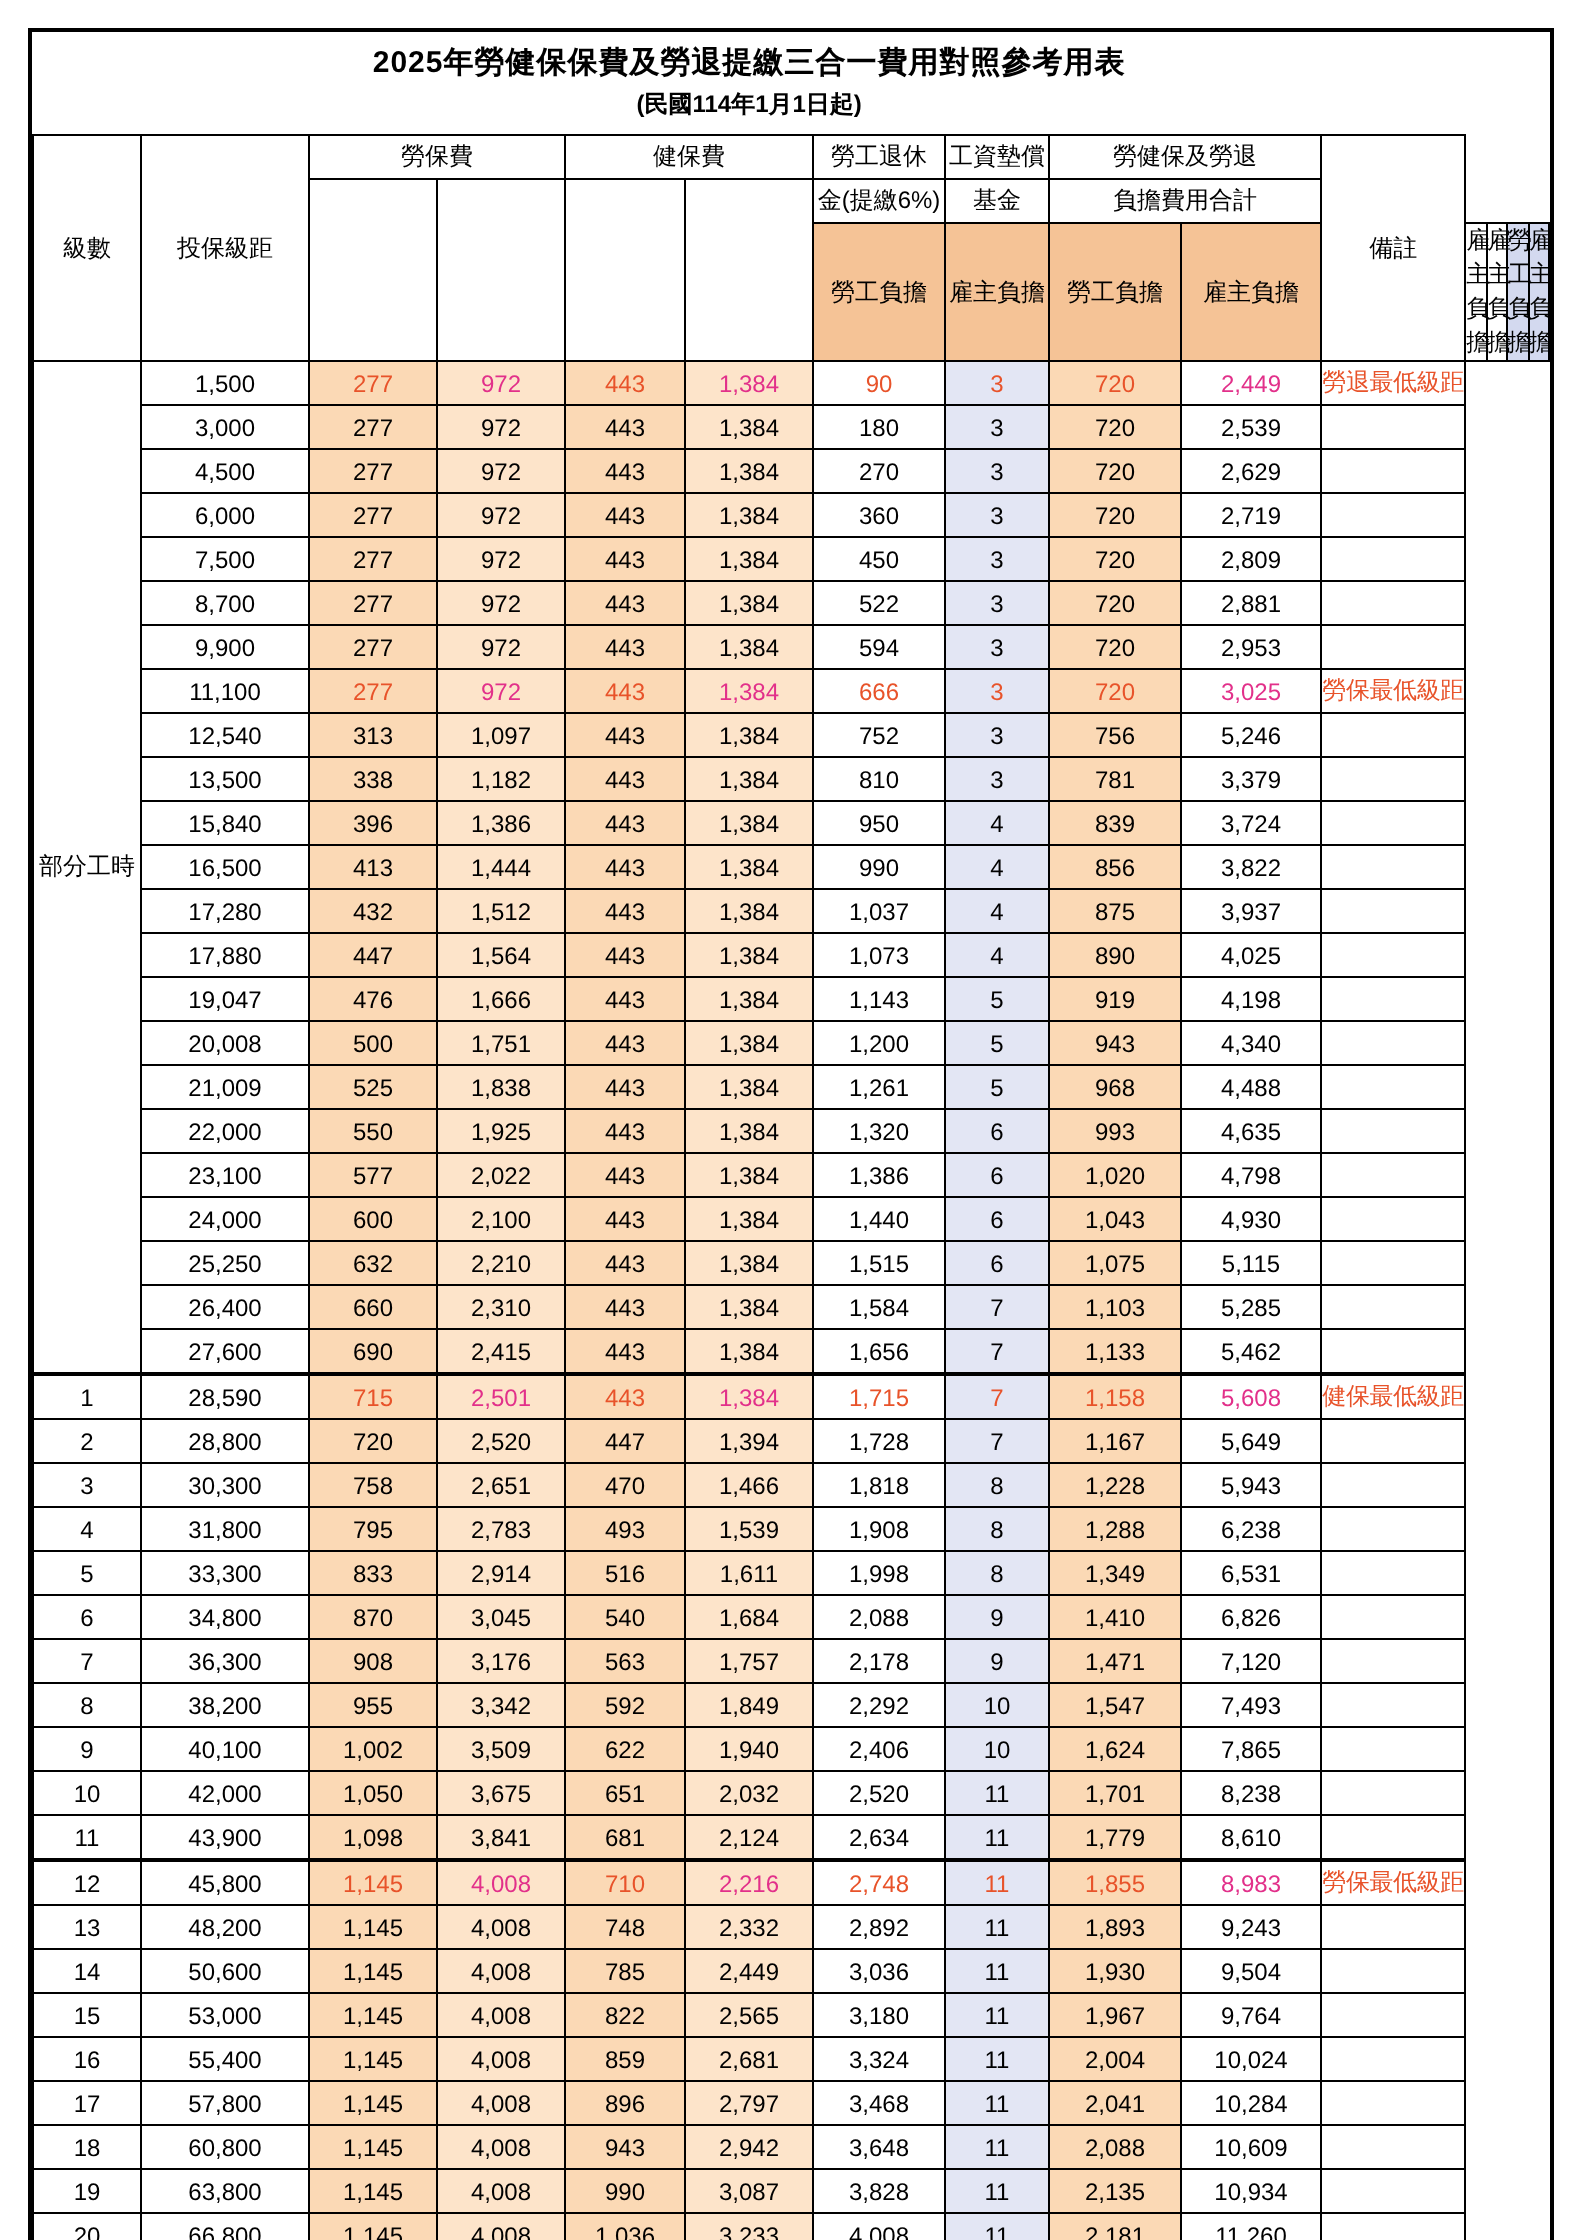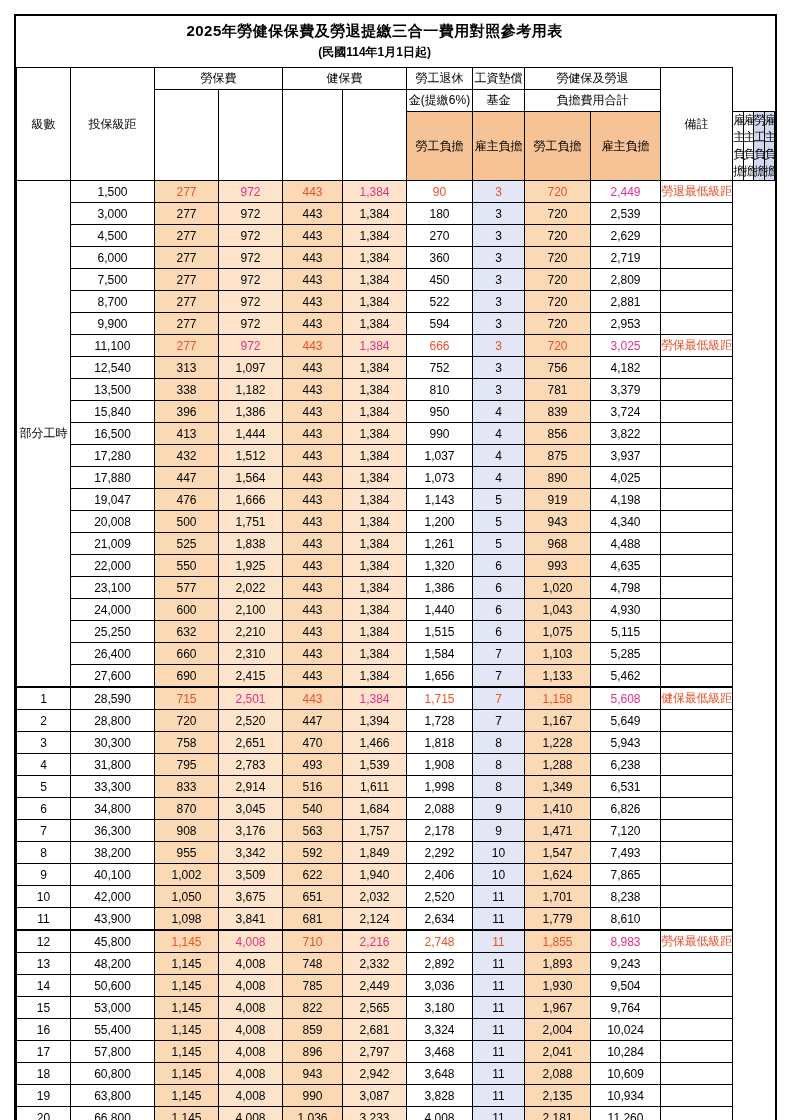--- a/index.html
+++ b/index.html
@@ -255,21 +255,21 @@
           </tr>
           <tr>
             <td class="range c-white">12,540</td>
             <td class="num c-orange">313</td>
             <td class="num c-orange-lite">1,097</td>
             <td class="num c-orange">443</td>
             <td class="num c-orange-lite">1,384</td>
             <td class="num c-white">752</td>
             <td class="num c-blue">3</td>
             <td class="num c-orange">756</td>
-            <td class="num c-white">4,182</td>
+            <td class="num c-white">5,246</td>
             <td class="txt-note c-white"></td>
           </tr>
           <tr>
             <td class="range c-white">13,500</td>
             <td class="num c-orange">338</td>
             <td class="num c-orange-lite">1,182</td>
             <td class="num c-orange">443</td>
             <td class="num c-orange-lite">1,384</td>
             <td class="num c-white">810</td>
             <td class="num c-blue">3</td>

